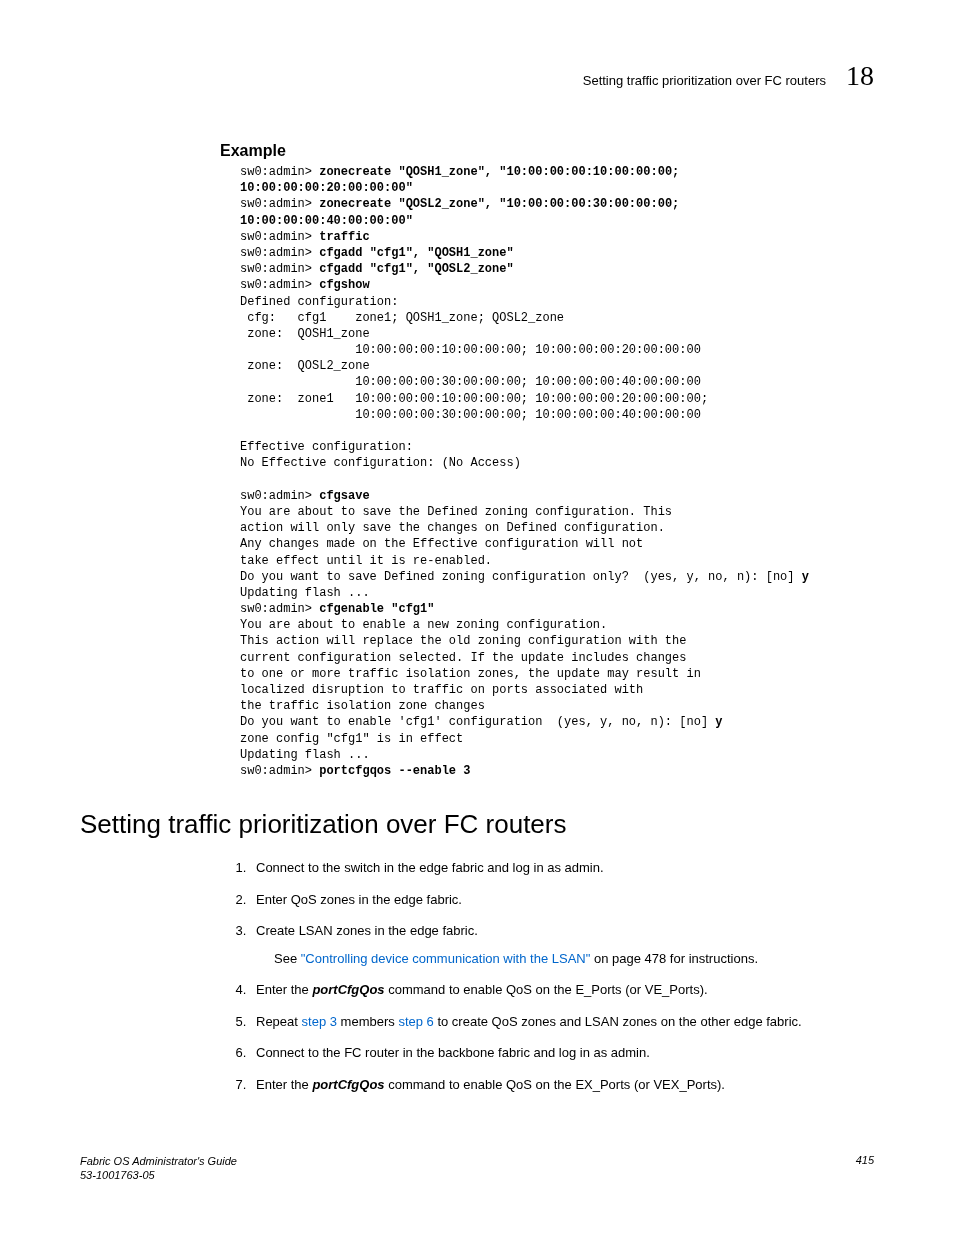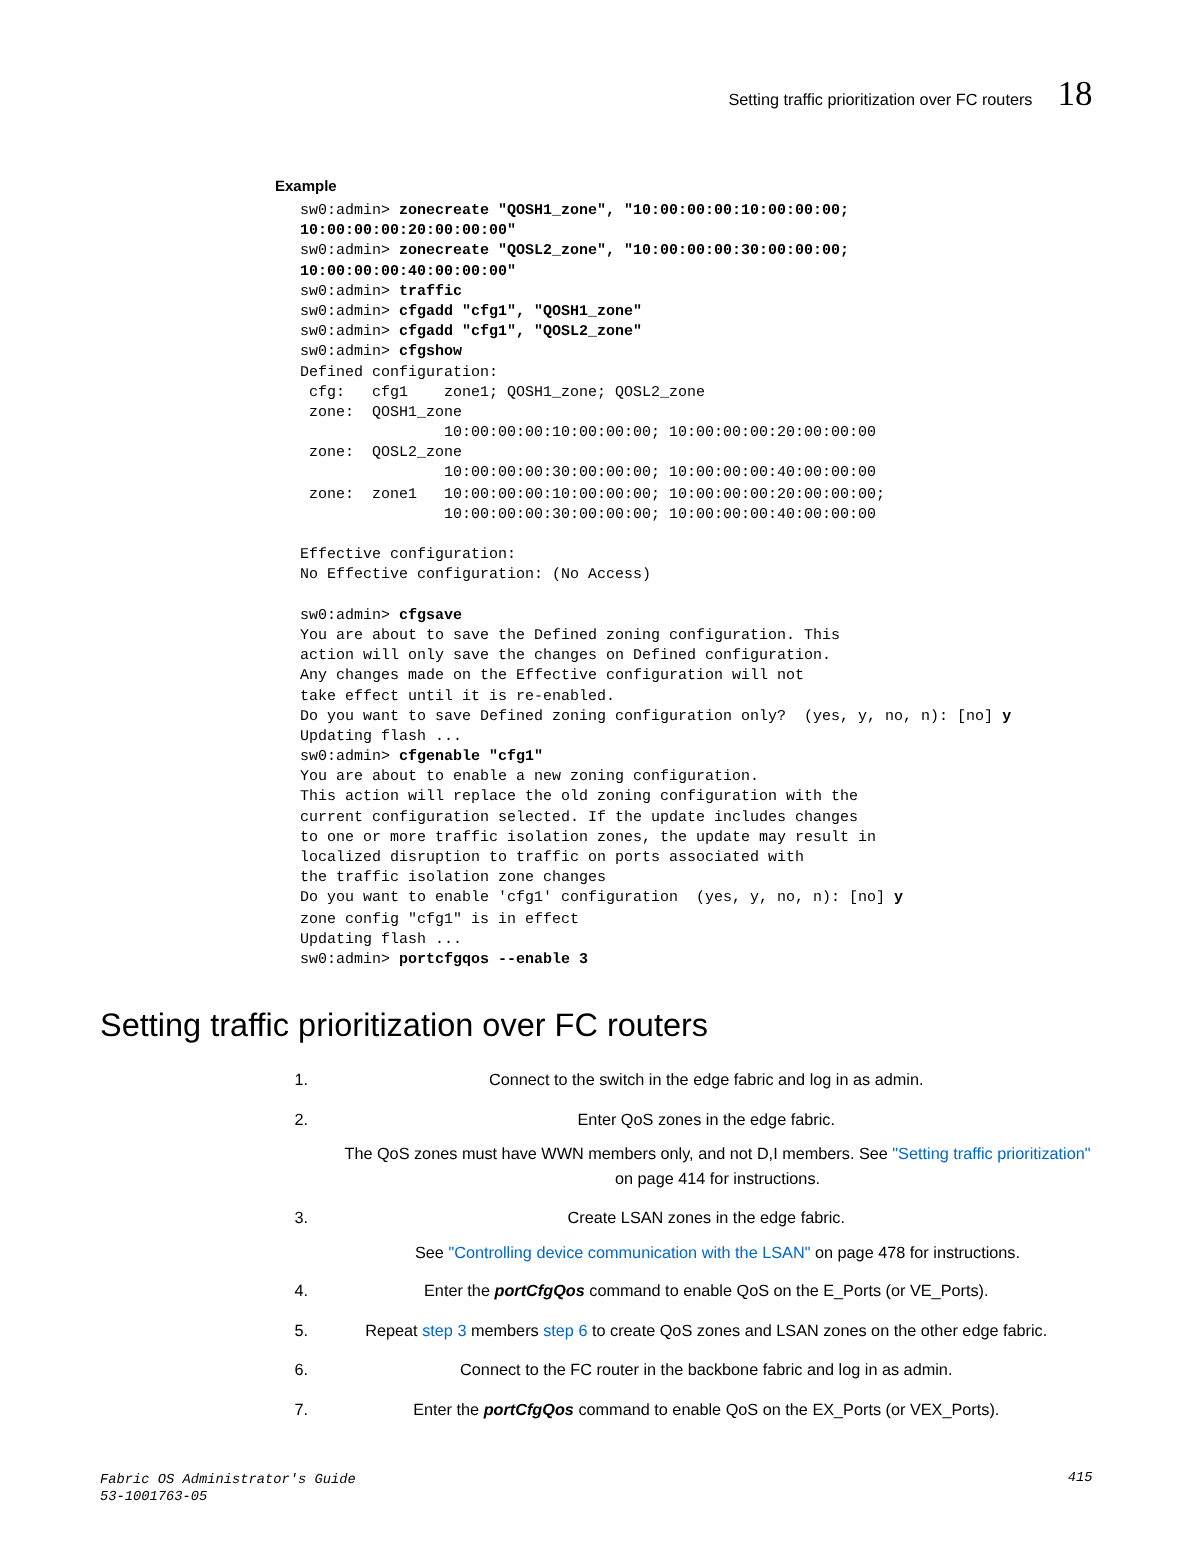--- a/index.html
+++ b/index.html
@@ -19,21 +19,21 @@
     gap: 20px;
     margin-bottom: 50px;
   }
   .chapter-num {
     font-family: Georgia, 'Times New Roman', serif;
     font-size: 28px;
     font-weight: normal;
   }
   .example-label {
     font-weight: bold;
-    font-size: 12px;
+    font-size: 16px;
     margin-left: 140px;
     margin-bottom: 4px;
   }
   pre.code {
     font-family: "Courier New", Courier, monospace;
     font-size: 12px;
     line-height: 1.35;
     margin: 0 0 30px 160px;
     white-space: pre;
   }
@@ -41,41 +41,39 @@
   h1.section {
     font-family: Arial, Helvetica, sans-serif;
     font-size: 26px;
     font-weight: normal;
     margin: 30px 0 18px 0;
   }
   ol.steps {
     margin: 12px 0 0 170px;
     padding: 0;
     list-style-position: outside;
-    text-align: center;
   }
   ol.steps > li {
     margin-bottom: 12px;
     padding-left: 6px;
     line-height: 1.5;
     font-size: 13px;
   }
   ol.steps .sub {
     margin-top: 8px;
     margin-left: 18px;
   }
   a.link { color: #0066cc; text-decoration: none; }
   .cmd { font-weight: bold; font-style: italic; }
   .footer {
-    margin-top: 40px;
+    margin-top: 60px;
     display: flex;
     justify-content: space-between;
     font-style: italic;
     font-size: 11px;
-    font-family: Liberation Mono, monospace;
   }
   .footer-left { line-height: 1.3; }
 </style>
 </head>
 <body>
 
 <div class="header-row">
   <span>Setting traffic prioritization over FC routers</span>
   <span class="chapter-num">18</span>
 </div>
@@ -120,23 +118,20 @@
 Updating flash ...
 sw0:admin&gt; <span class="b">portcfgqos --enable 3</span>
 </pre>
 
 <h1 class="section">Setting traffic prioritization over FC routers</h1>
 
 <ol class="steps">
   <li><span>Connect to the switch in the edge fabric and log in as admin.</span></li>
   <li>
     <span>Enter QoS zones in the edge fabric.</span>
-    <div class="sub">
-      <span>The QoS zones must have WWN members only, and not D,I members. See </span><a class="link" href="#">"Setting traffic prioritization"</a><span> on page 414 for instructions.</span>
-    </div>
   </li>
   <li>
     <span>Create LSAN zones in the edge fabric.</span>
     <div class="sub">
       <span>See </span><a class="link" href="#">"Controlling device communication with the LSAN"</a><span> on page 478 for instructions.</span>
     </div>
   </li>
   <li>
     <span>Enter the </span><span class="cmd">portCfgQos</span><span> command to enable QoS on the E_Ports (or VE_Ports).</span>
   </li>

